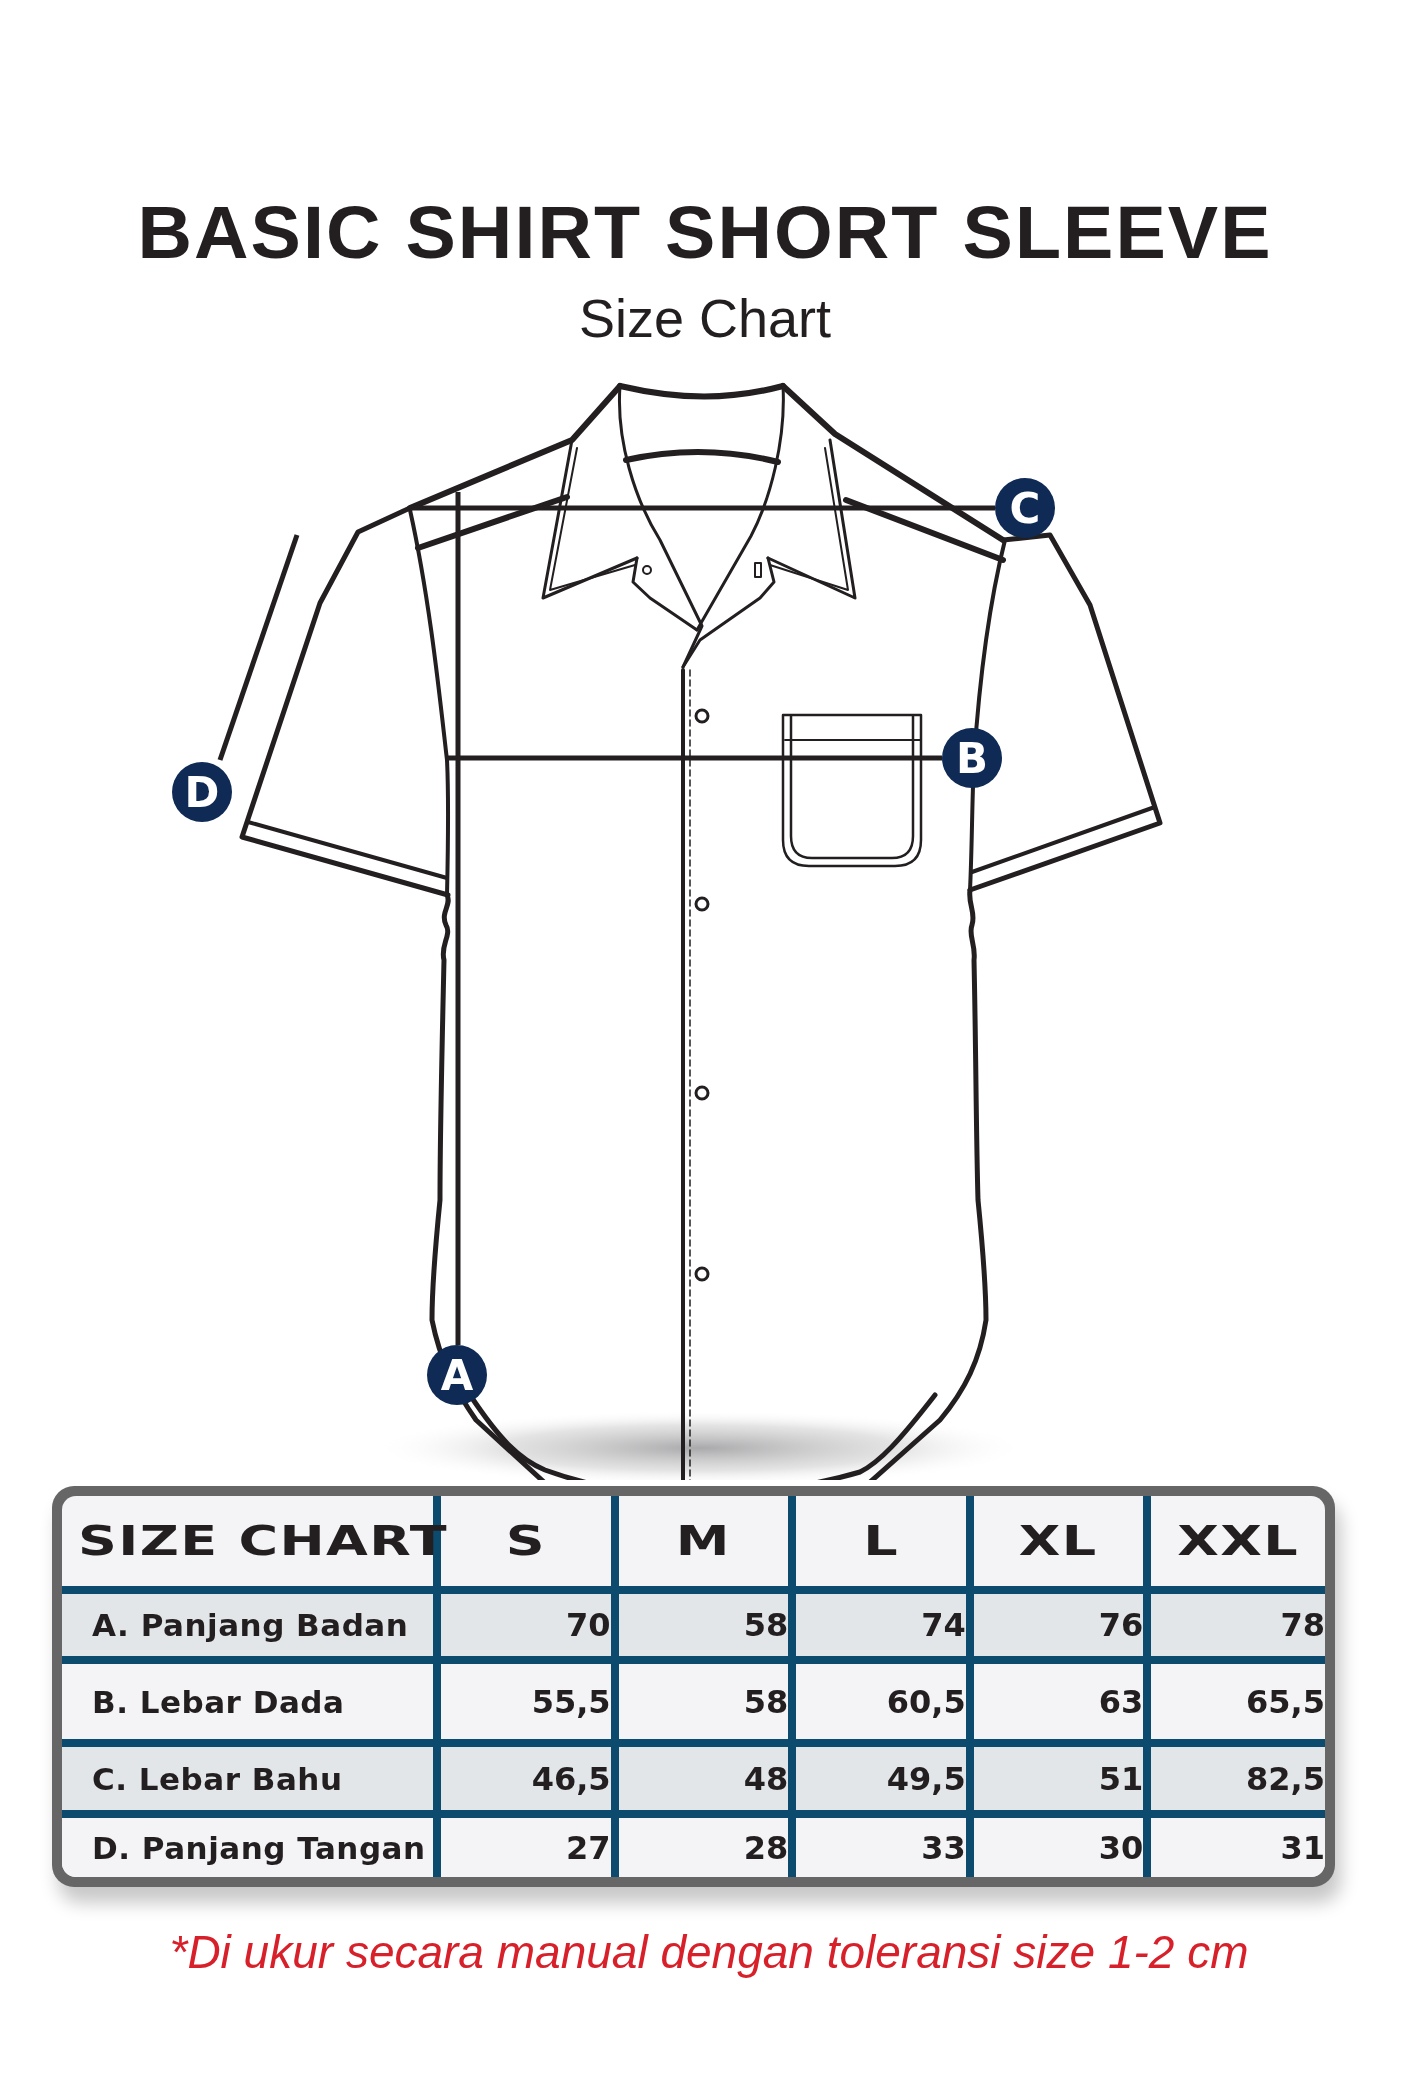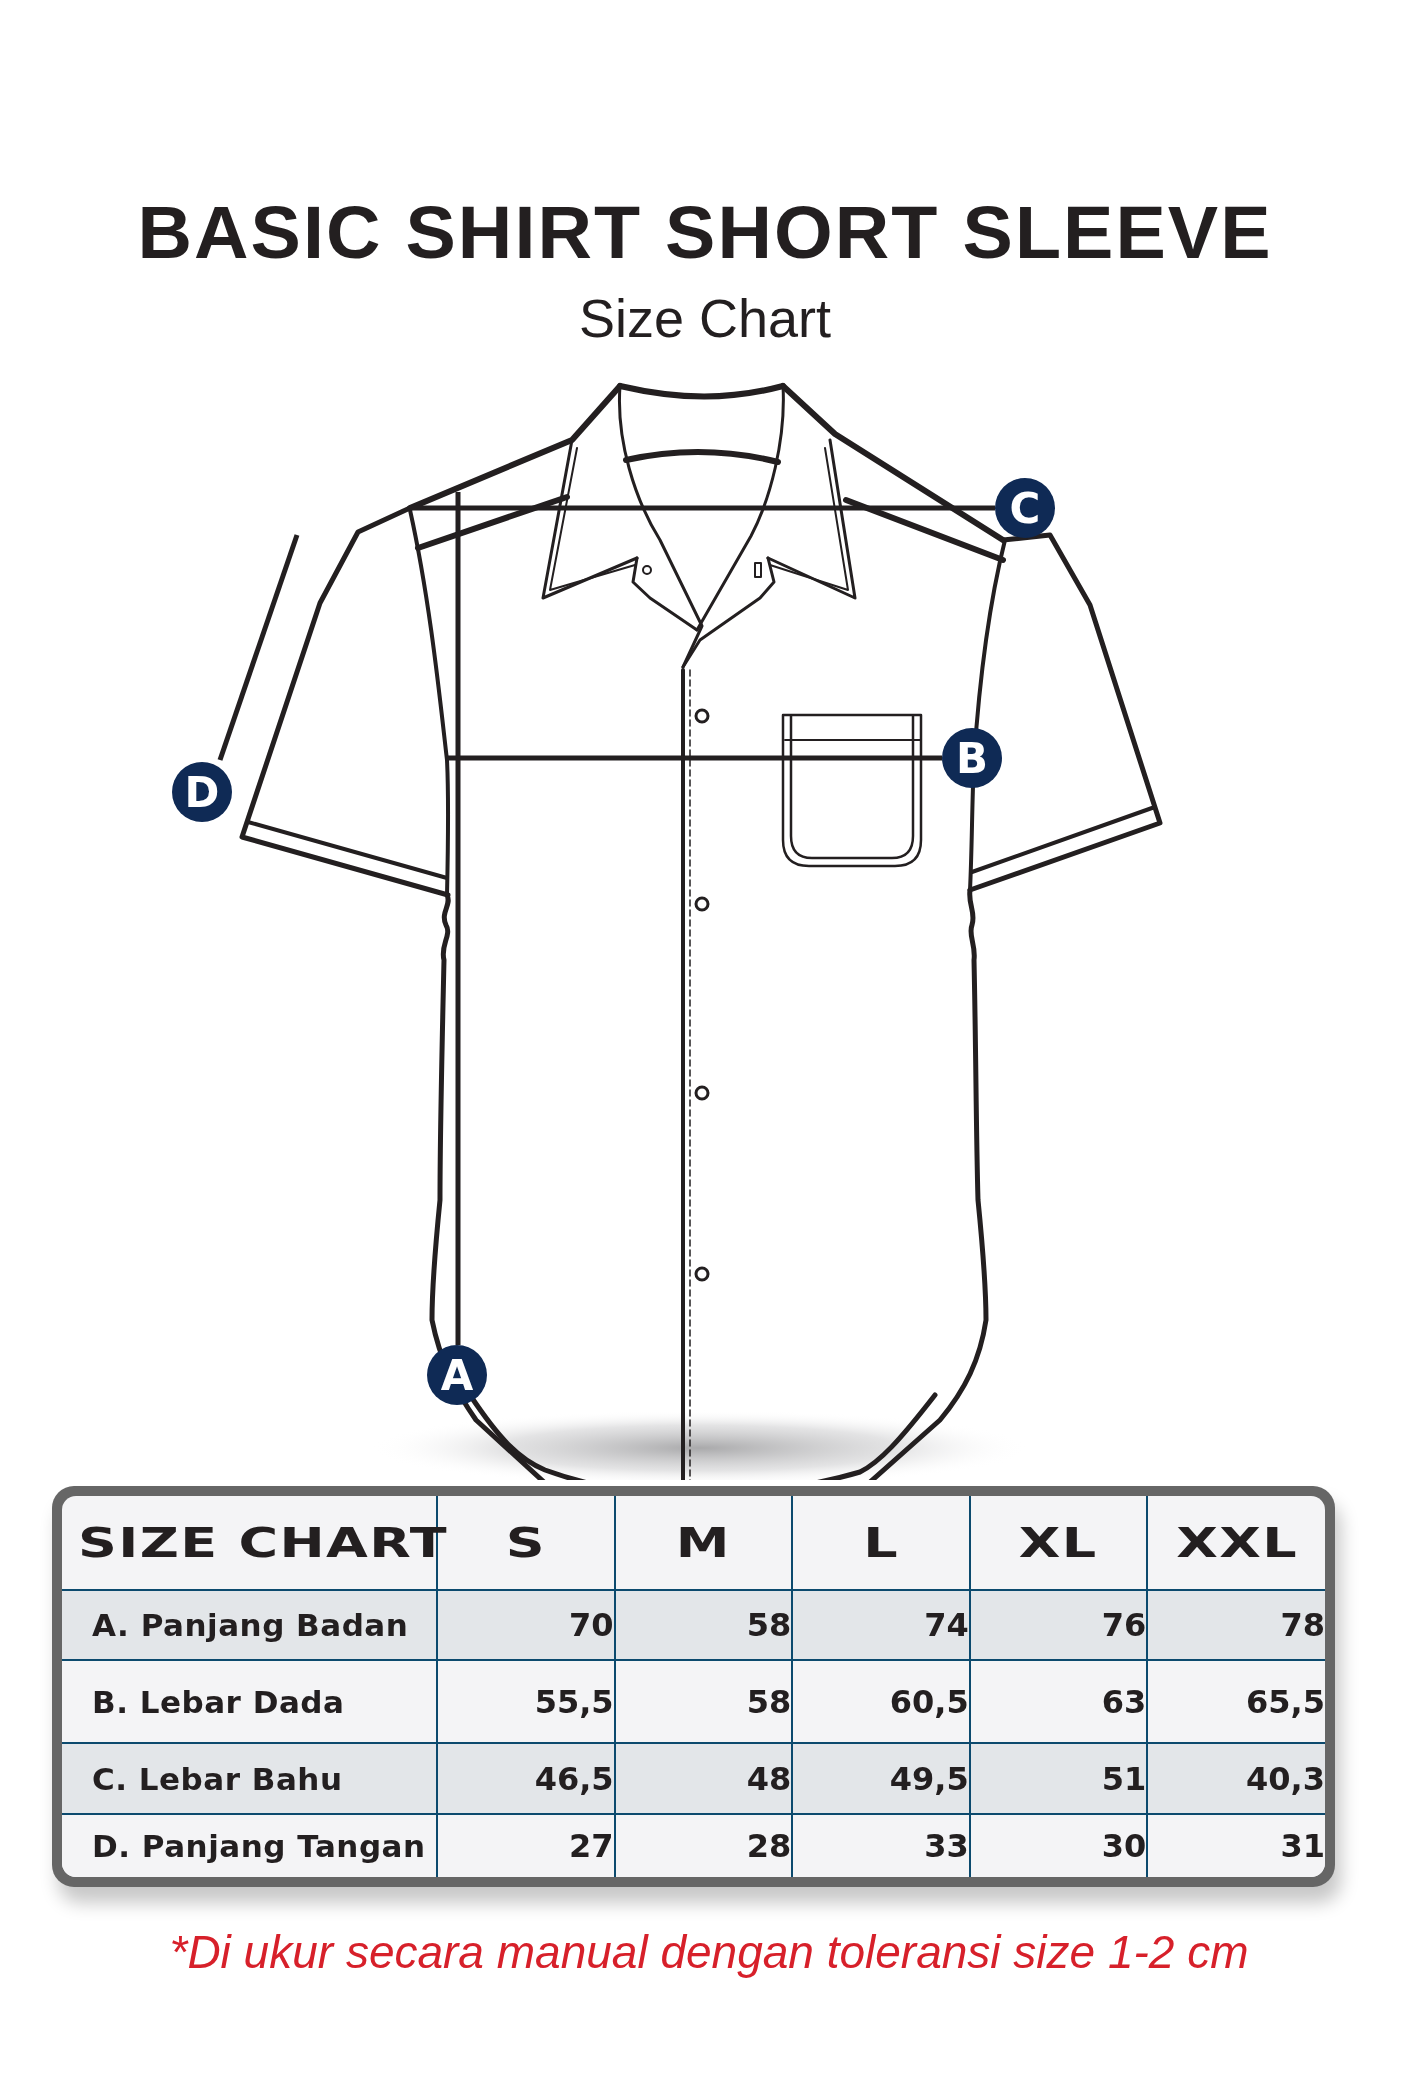--- a/index.html
+++ b/index.html
@@ -3,21 +3,21 @@
 <meta charset="utf-8">
 <style>
   html, body { margin:0; padding:0; background:#ffffff; }
   body { width:1410px; height:2083px; position:relative; overflow:hidden; font-family:"Liberation Sans", sans-serif; }
   .title { position:absolute; left:0; width:1410px; top:196px; text-align:center; font-weight:bold; font-size:74px; letter-spacing:2px; color:#231f20; line-height:74px; transform:scaleX(1.02); }
   .subtitle { position:absolute; left:0; width:1410px; top:288px; text-align:center; font-size:54px; color:#231f20; line-height:60px; }
   .diagram { position:absolute; left:0; top:0; width:1410px; height:1480px; }
   .table-wrap { position:absolute; left:52px; top:1486px; width:1283px; height:401px; background:#666666; border-radius:22px; box-shadow:6px 16px 18px rgba(0,0,0,0.22); }
   .table-inner { position:absolute; left:10px; top:10px; right:10px; bottom:10px; background:#f4f4f6; border-radius:14px; overflow:hidden; }
   table { border-collapse:collapse; width:100%; height:100%; table-layout:fixed; }
-  td, th { border:2px solid #0c4a6e; text-align:center; vertical-align:middle; color:#231f20; padding:0; }
+  td, th { border:8px solid #0c4a6e; text-align:center; vertical-align:middle; color:#231f20; padding:0; }
   tr:first-child th { border-top:none; }
   tr:last-child td { border-bottom:none; }
   td:first-child, th:first-child { border-left:none; }
   td:last-child, th:last-child { border-right:none; }
   th { font-family:"DejaVu Sans", sans-serif; font-weight:bold; font-size:40px; letter-spacing:1px; transform:none; }
   th .wide { display:inline-block; transform:scaleX(1.35); transform-origin:center; }
   th.first .wide { transform-origin:left center; }
   th.first { text-align:left; padding-left:16px; }
   td { font-weight:bold; font-size:34px;text-align:right; }
   td.label { text-align:left; padding-left:30px; font-family:"DejaVu Sans", sans-serif; font-size:31px; letter-spacing:0.5px; }
@@ -155,21 +155,21 @@
         <td class="num">60,5</td>
         <td class="num">63</td>
         <td class="num">65,5</td>
       </tr>
       <tr class="shaded" style="height:71px;">
         <td class="label">C. Lebar Bahu</td>
         <td class="num">46,5</td>
         <td class="num">48</td>
         <td class="num">49,5</td>
         <td class="num">51</td>
-        <td class="num">40,3</td>
+        <td class="num">82,5</td>
       </tr>
       <tr class="plain" style="height:63px;">
         <td class="label">D. Panjang Tangan</td>
         <td class="num">27</td>
         <td class="num">28</td>
         <td class="num">33</td>
         <td class="num">30</td>
         <td class="num">31</td>
       </tr>
     </tbody>

